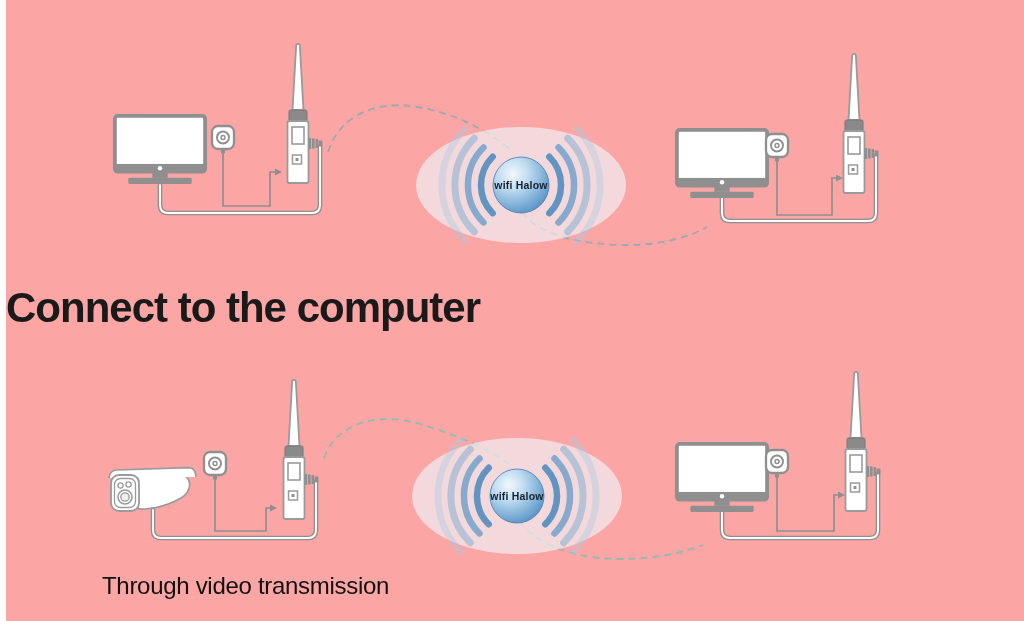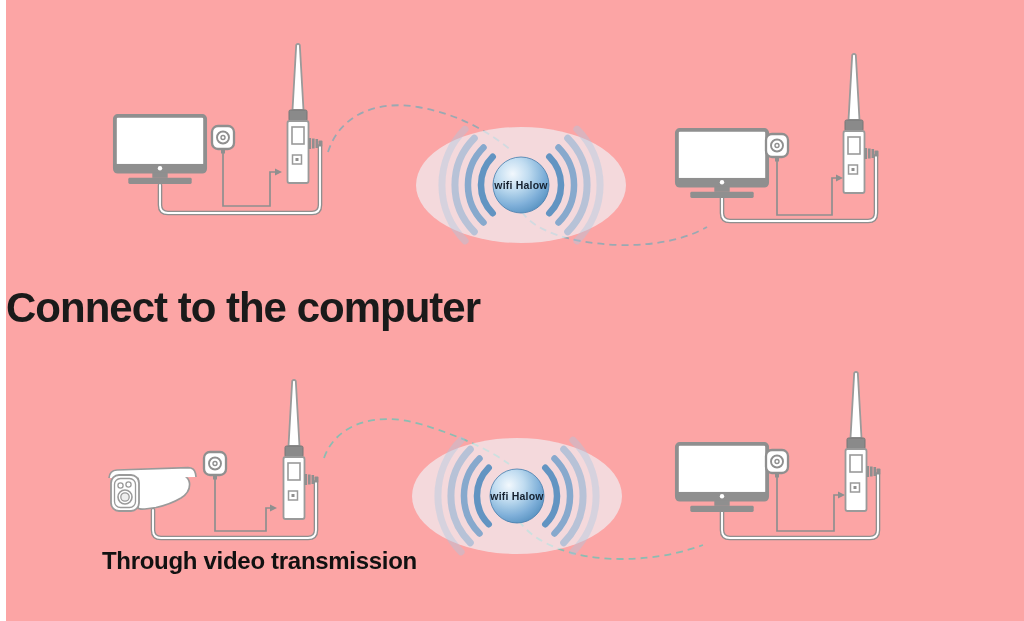--- a/index.html
+++ b/index.html
@@ -9,22 +9,22 @@
   }
   .stage svg.diagram { position:absolute; left:0; top:0; }
   symbol { overflow:visible; }
 
   .title {
     position:absolute; top:284px; left:0; width:100%; text-align:left;
     font-size:42px; font-weight:bold; letter-spacing:-1px; color:#1a1a1a;
     white-space:nowrap;
   }
   .caption-left {
-    position:absolute; top:547px; left:96px;
-    font-size:24px; font-weight:bold; letter-spacing:-0.3px; color:#111111;
+    position:absolute; top:572px; left:96px;
+    font-size:24px; font-weight:normal; letter-spacing:-0.3px; color:#111111;
     white-space:nowrap;
   }
   .caption-right {
     position:absolute; top:575px; right:34px;
     font-size:21px; font-weight:bold; letter-spacing:-0.5px; color:#111111;
     white-space:nowrap;
   }
 
   
   .cable-outer { fill:none; stroke:#8f8f8f; stroke-width:4.6; stroke-linecap:round; }

